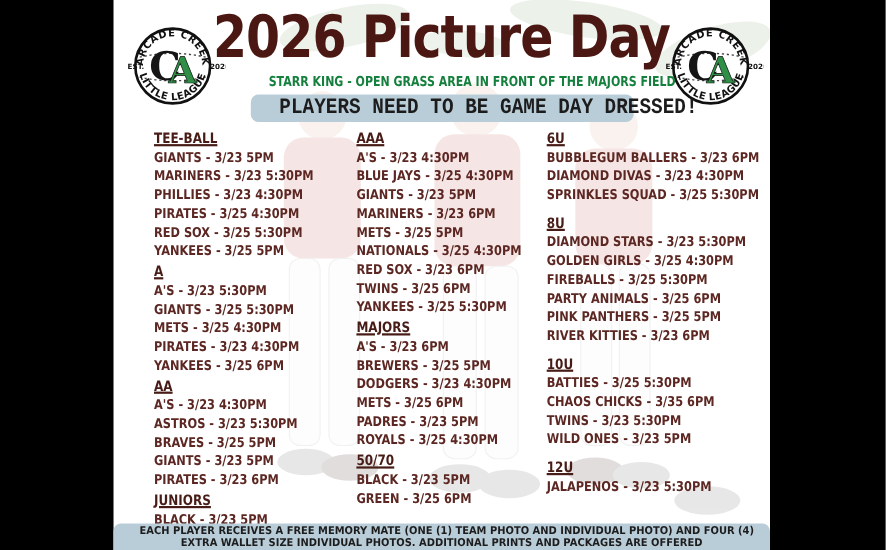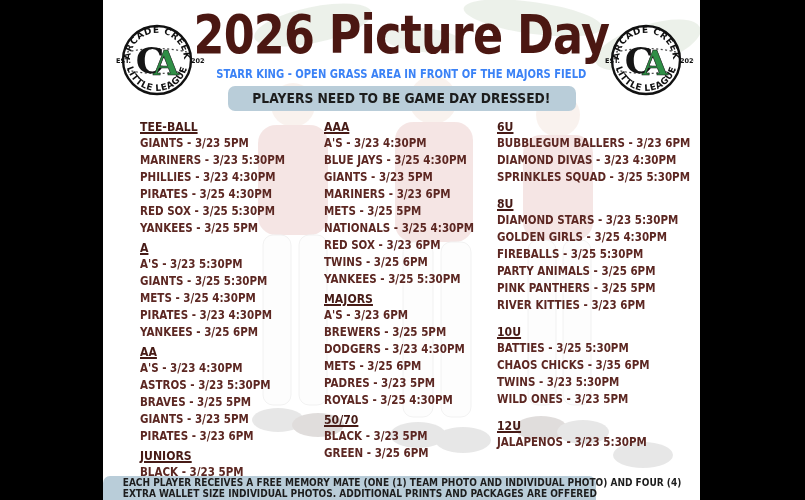--- a/index.html
+++ b/index.html
@@ -13,47 +13,47 @@
   }
   .bg-art{position:absolute;left:0;top:0;width:597px;height:500px;pointer-events:none;}
   .page-title{
     position:absolute;top:4px;left:0;width:597px;text-align:center;
     font-size:53px;font-weight:800;color:#4b1712;letter-spacing:-1px;
     white-space:nowrap;
   }
   .page-title span{display:inline-block;transform:scaleX(0.84);transform-origin:center;}
   .subtitle{
     position:absolute;top:66px;left:0;width:597px;text-align:center;
-    font-size:12.5px;font-weight:700;color:#3b82f6;white-space:nowrap;
+    font-size:12.5px;font-weight:700;color:#15803d;white-space:nowrap;padding-left:28px;
   }
   .subtitle span{display:inline-block;transform:scaleX(0.8);transform-origin:center;}
   .dress-banner{
     position:absolute;top:86px;left:50%;transform:translateX(-50%);
     width:348px;height:25px;line-height:25px;background:#b9cdd9;border-radius:7px;
-    text-align:center;font-size:14px;font-weight:800;color:#1c1c1c;white-space:nowrap;
+    text-align:center;font-size:20px;font-weight:800;color:#1c1c1c;white-space:nowrap;font-family:Liberation Mono, monospace;
   }
   .dress-banner span{display:inline-block;transform:scaleX(0.88);transform-origin:center;}
   .logo{position:absolute;top:12px;width:96px;height:96px;}
   .logo.left{left:6px;}
   .logo.right{left:495px;}
   .col{position:absolute;top:118px;transform:scaleX(0.84);transform-origin:0 0;}
   .col1{left:37px;}
   .col2{left:221px;}
   .col3{left:394px;}
   .section{margin-bottom:2px;}
   .col3 .section{margin-bottom:9px;}
   .heading{
     font-size:13px;font-weight:800;color:#471b16;line-height:17px;
     text-decoration:underline;text-decoration-thickness:1.5px;white-space:nowrap;
   }
   .team{
     font-size:12.3px;font-weight:700;color:#5c2722;line-height:17px;white-space:nowrap;
   }
   .footer{
-    position:absolute;left:0;bottom:0;width:493px;height:24px;
+    position:absolute;left:0;bottom:0;width:597px;height:24px;
     background:#b9cdd9;border-radius:7px 7px 0 0;text-align:center;
     color:#1d1d1d;font-weight:800;padding-top:1px;box-sizing:border-box;z-index:5;
   }
   .footer div{font-size:9.8px;line-height:11px;white-space:nowrap;transform:scaleX(0.92);transform-origin:center;}
 </style>
 </head>
 <body>
 
 <div class="content">
 

